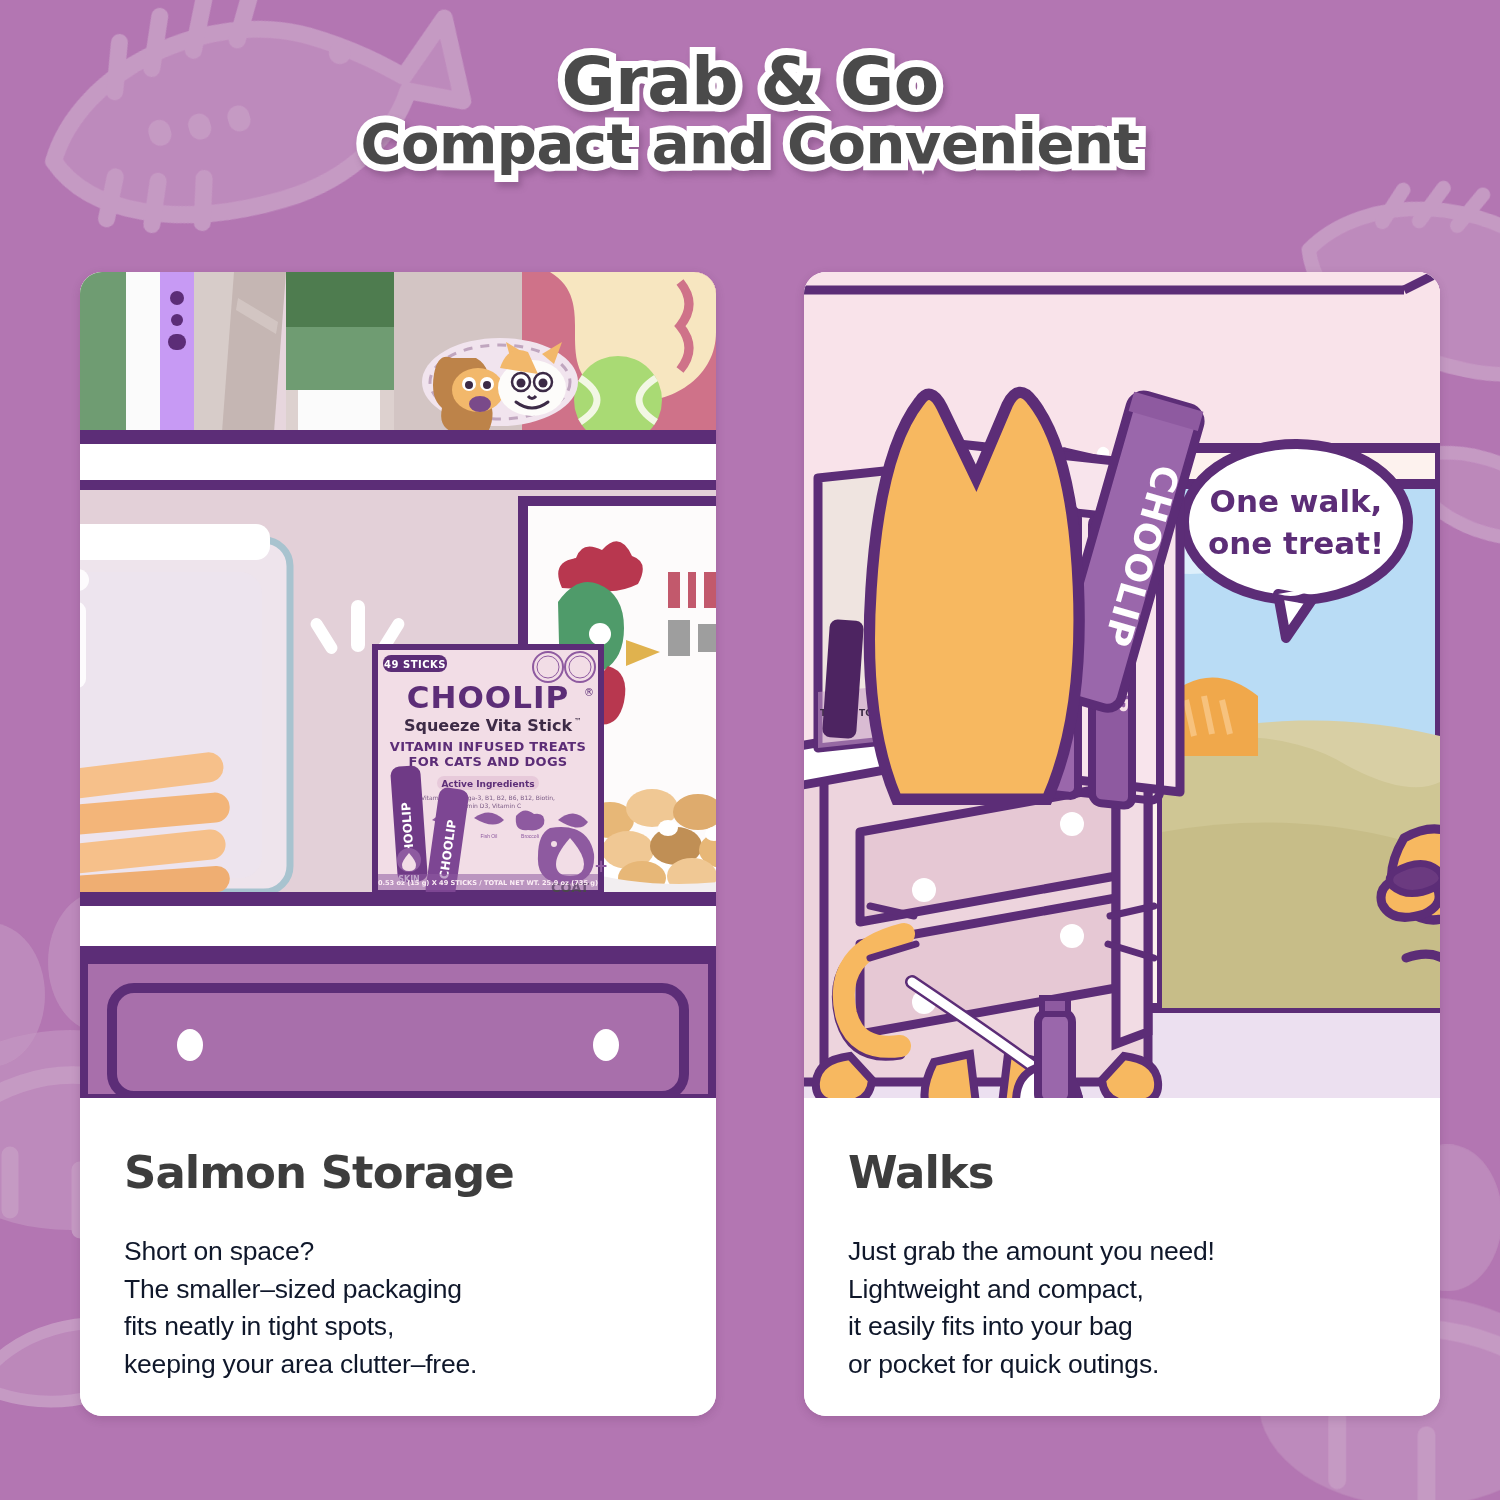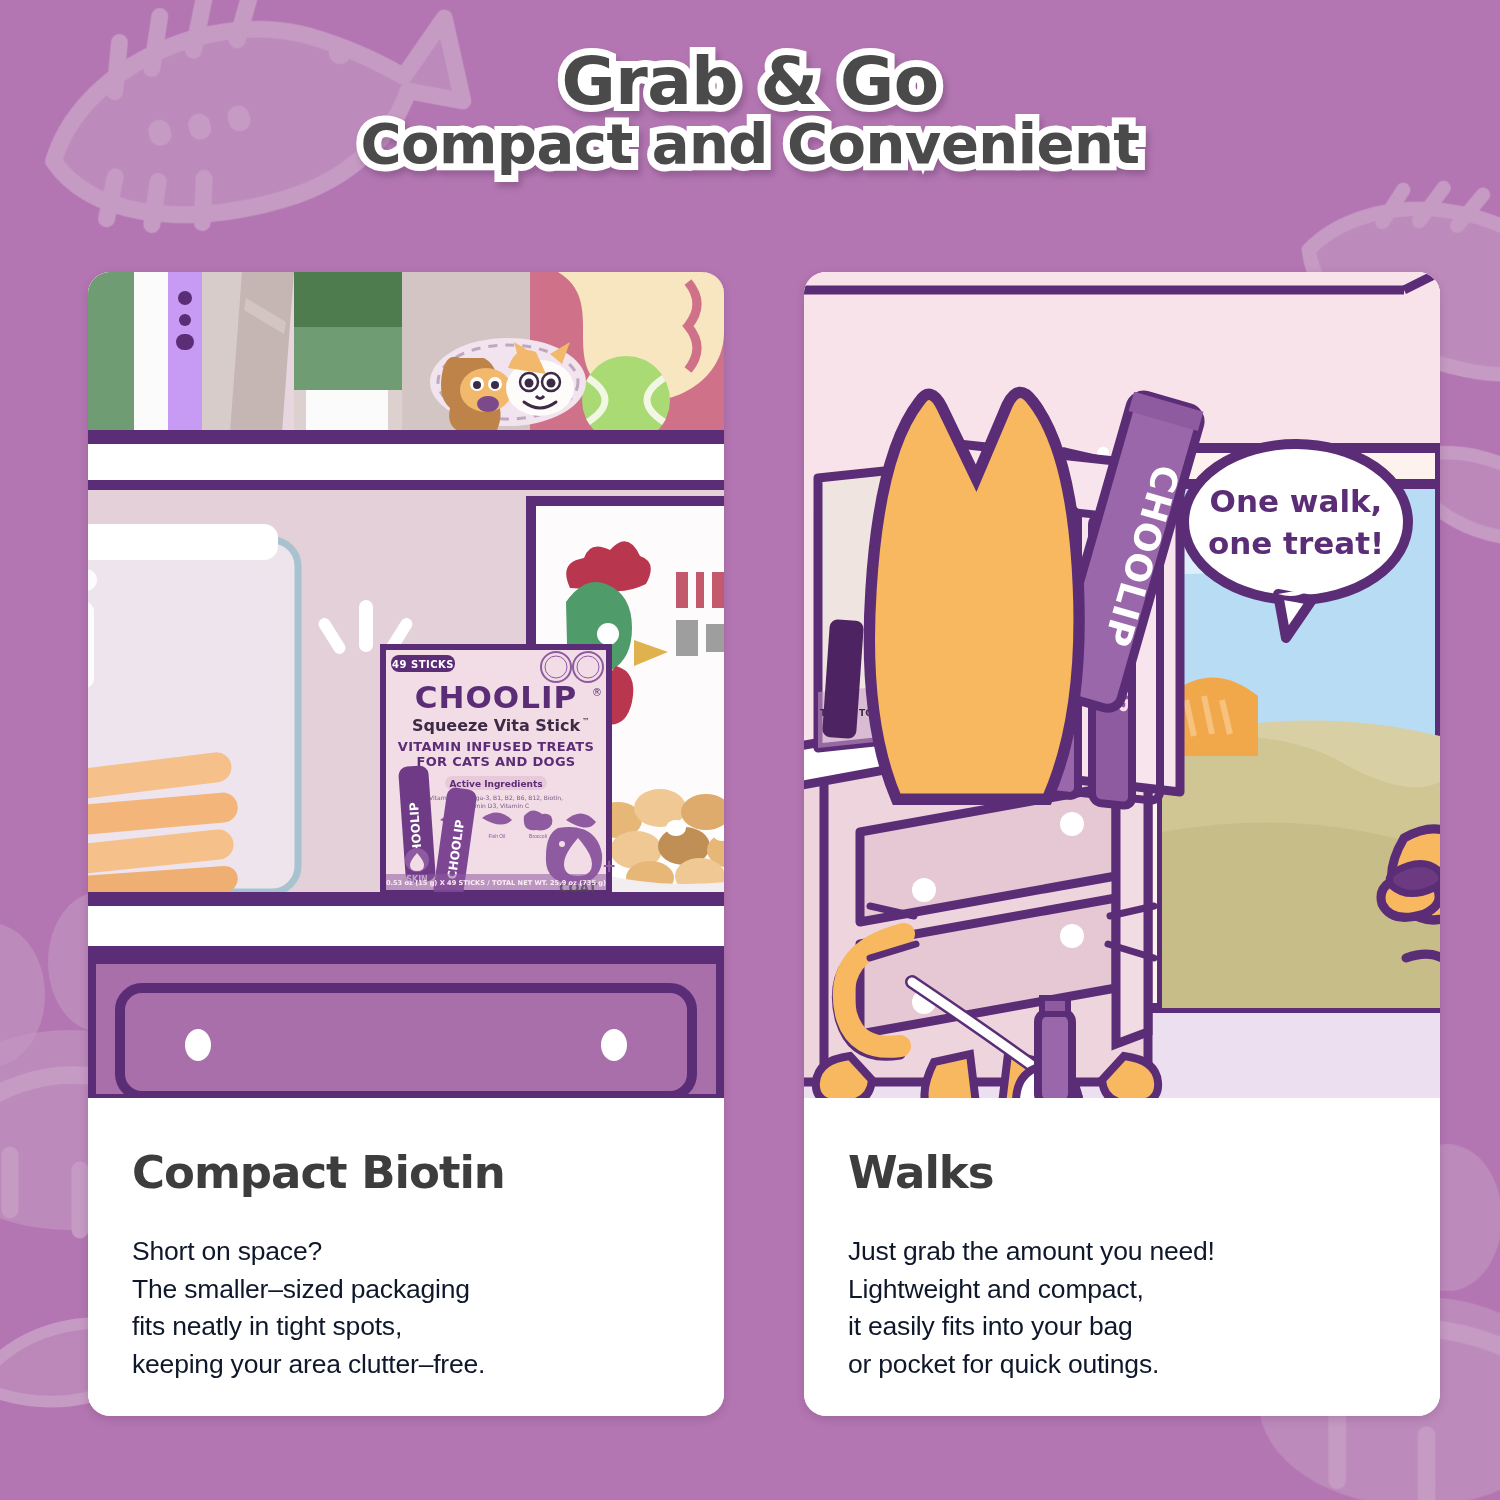--- a/index.html
+++ b/index.html
@@ -35,21 +35,21 @@
   
   .panel{
     position:absolute;
     width:636px; height:1144px;
     border-radius:22px;
     background:#ffffff;
     overflow:hidden;
     z-index:4;
     box-shadow:0 3px 10px rgba(70,30,70,.18);
   }
-  #panel-left{ left:88px;  top:272px; }
+  #panel-left{ left:80px;  top:272px; }
   #panel-right{ left:772px; top:272px;margin-left:32px; }
 
   .illus{
     position:absolute; left:0; top:0;
     width:636px; height:826px;
     overflow:hidden;
   }
   .caption{
     position:absolute; left:0; top:826px;
     width:636px; height:318px;
@@ -355,21 +355,21 @@
       <rect x="0" y="684" width="636" height="142" fill="#a86fab"></rect>
       <rect x="4" y="688" width="628" height="138" fill="none" stroke="#5c2d77" stroke-width="8"></rect>
       <rect x="32" y="716" width="572" height="108" rx="22" fill="#a86fab" stroke="#5c2d77" stroke-width="10"></rect>
       <ellipse cx="110" cy="773" rx="13" ry="16" fill="#ffffff"></ellipse>
       <ellipse cx="526" cy="773" rx="13" ry="16" fill="#ffffff"></ellipse>
     </g>
   </svg>
   </div>
 
   <div class="caption">
-    <div class="cap-title">Compact Biotin</div>
+    <div class="cap-title">Salmon Storage</div>
     <div class="cap-body">Short on space?
 The smaller–sized packaging
 fits neatly in tight spots,
 keeping your area clutter–free.</div>
   </div>
 </div>
 
 <div class="panel" id="panel-right">
 
   <div class="illus">

